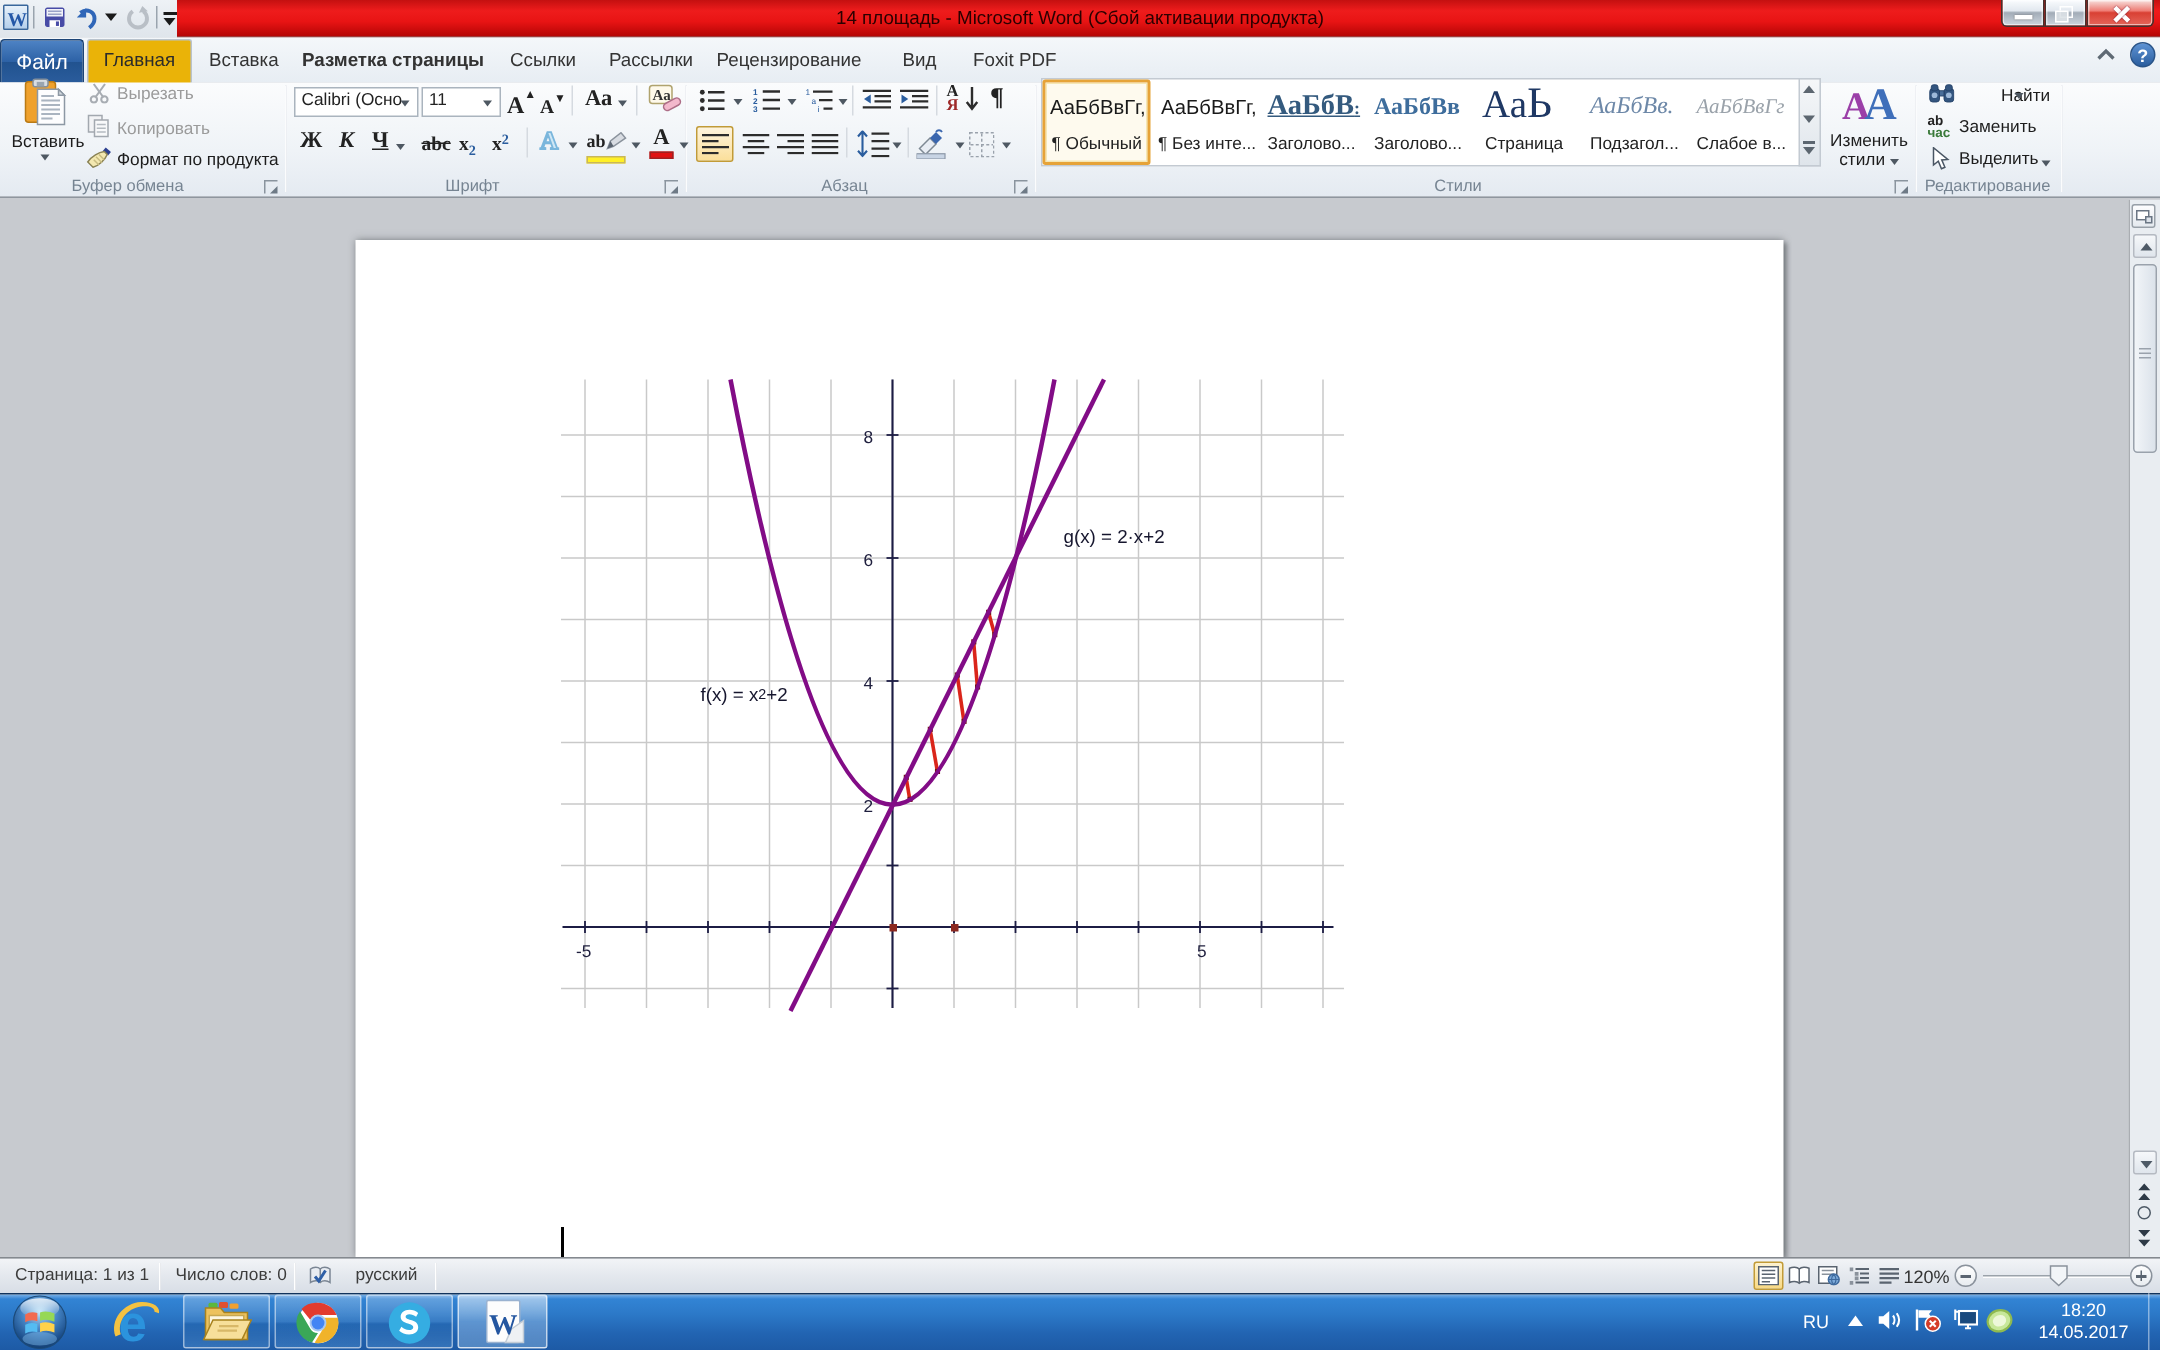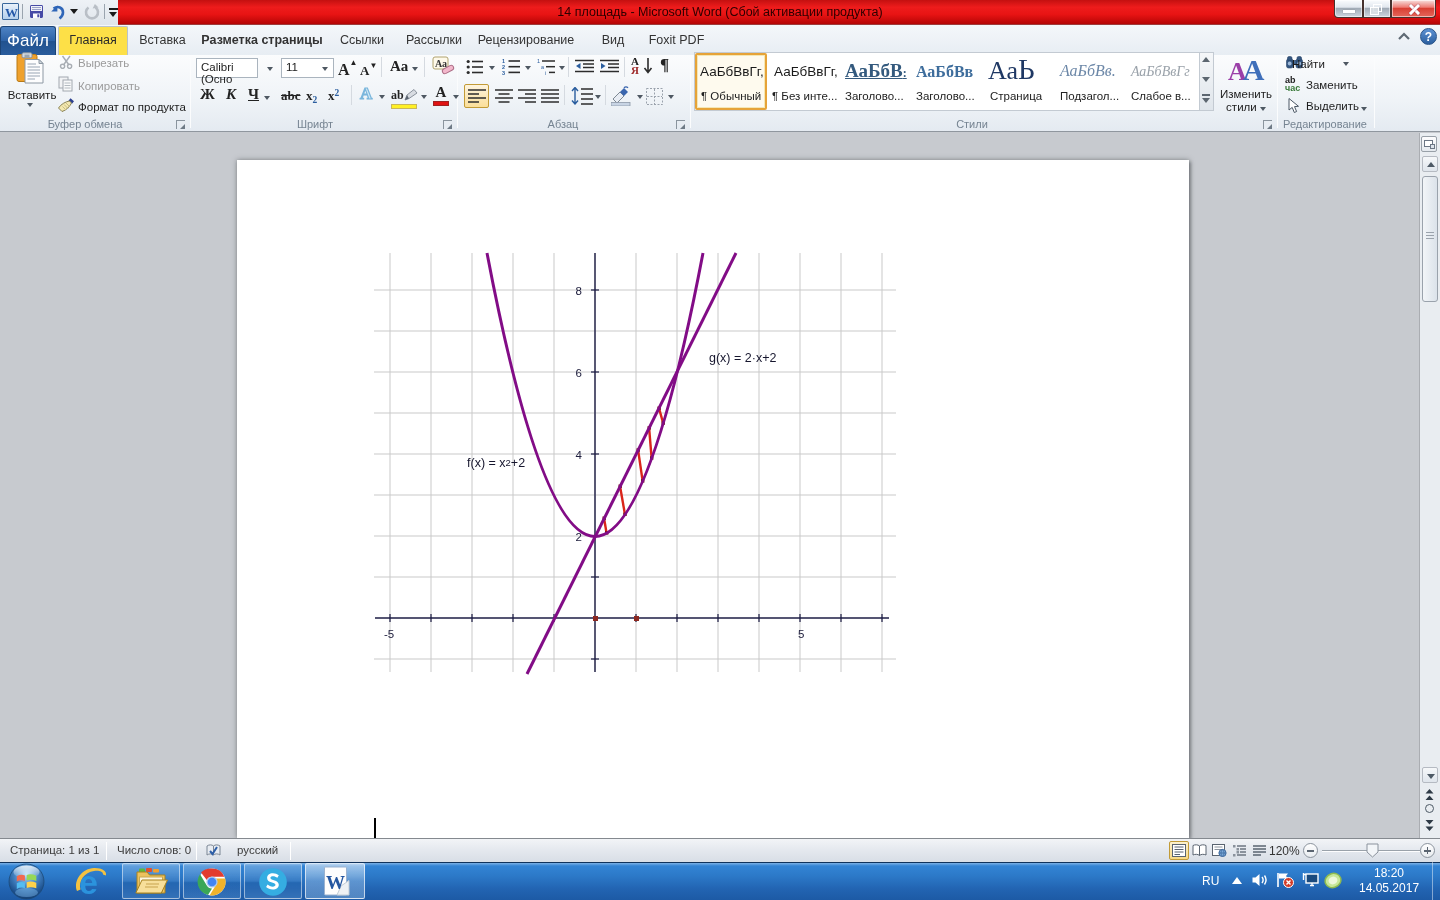--- a/index.html
+++ b/index.html
@@ -23,23 +23,23 @@
   #btnmax { left:1363px; width:28px; }
   #btnclose { left:1391px; width:45px; border-radius:0 0 4px 0;
     background:linear-gradient(rgba(255,245,242,.92),rgba(240,185,172,.62) 42%,rgba(200,95,72,.55) 50%,rgba(230,160,140,.6)); }
 
   
   #tabrow { left:0; top:25px; width:1440px; height:30px;
     background:linear-gradient(#f4f7fa,#e7edf3); }
   #filetab { left:0px; top:26px; width:56px; height:29px; border-radius:3px 3px 0 0;
     background:linear-gradient(#4e83c4,#2d62a6 50%,#21528f 51%,#2a5c9c);
     border:1px solid #1c4476; border-bottom:none;
-    color:#fff; font-size:17px; text-align:center; line-height:28px; }
+    color:#fff; font-size:14px; text-align:center; line-height:28px; }
   #hometab { left:58px; top:26px; width:70px; height:30px; border-radius:2px 2px 0 0;
-    background:#fde047; border:1px solid #b9c3cd; border-bottom:none;
+    background:#eab308; border:1px solid #b9c3cd; border-bottom:none;
     color:#2b2b2b; font-size:12.5px; text-align:center; line-height:27px; }
   .tab { top:26px; height:29px; color:#333; font-size:12.5px; text-align:center; line-height:28px; }
 
   
   #ribbon { left:0; top:55px; width:1440px; height:77px;
     background:linear-gradient(#fbfcfd,#eff3f7 60%,#e4eaf1);
     border-bottom:1px solid #8f969e; }
   .gsep { top:57px; height:71px; width:1px; background:#c9d0d8; border-right:1px solid #fbfcfd; }
   .glabel { top:118px; font-size:11px; color:#768492; text-align:center; }
   .launcher { width:9px; height:9px; border-left:1px solid #8a949e; border-top:1px solid #8a949e; position:absolute; }
@@ -189,21 +189,21 @@
     </g>
 </svg>
 <div class="abs ribtext gray" style="left:78px;top:80px;">Копировать</div>
 <svg class="abs" style="left:57px;top:97px;" width="20" height="17" viewBox="0 0 20 17">
   <path d="M12.5 2.5 L16 5.5" stroke="#2b3f8f" stroke-width="3"></path>
   <path d="M1.5 11 C4 7 9 4.5 12.5 4 L14.5 6 C13 9.5 9 13.5 5 14.5 Z" fill="#f3e8b0" stroke="#8a8356" stroke-width="1"></path>
   <path d="M7 7.5 L11 11.5 M5.5 9.5 L9 13 M9 6 L12.5 9.5" stroke="#c9bd82" stroke-width="1" fill="none"></path>
 </svg>
 <div class="abs ribtext" style="left:78px;top:101px;color:#1d1d1d;">Формат по продукта</div>
 
-<div class="abs combo" style="left:196px;top:58px;width:62px;padding:2px 4px;">Calibri (Осно</div>
+<div class="abs combo" style="left:196px;top:58px;width:83px;padding:2px 4px;">Calibri (Осно</div>
 <div class="abs caret" style="left:267px;top:67px;"></div>
 <div class="abs combo" style="left:281px;top:58px;width:53px;padding:2px 4px;">11</div>
 <div class="abs caret" style="left:322px;top:67px;"></div>
 <div class="abs" style="left:338px;top:58px;font-family:'Liberation Serif',serif;font-size:16px;font-weight:bold;color:#222;">А<span style="font-size:8px;vertical-align:10px;">▲</span></div>
 <div class="abs" style="left:360px;top:61px;font-family:'Liberation Serif',serif;font-size:13px;font-weight:bold;color:#222;">А<span style="font-size:8px;vertical-align:7px;">▼</span></div>
 <div class="abs" style="left:381px;top:57px;width:1px;height:20px;background:#d5dae0;"></div>
 <div class="abs" style="left:390px;top:58px;font-family:'Liberation Serif',serif;font-size:15px;font-weight:bold;color:#222;">Аа</div>
 <div class="abs caret" style="left:412px;top:67px;"></div>
 <div class="abs" style="left:424px;top:57px;width:1px;height:20px;background:#d5dae0;"></div>
 <svg class="abs" style="left:432px;top:56px;" width="24" height="22" viewBox="0 0 24 22">
@@ -390,21 +390,21 @@
   <g fill="#33557f" stroke="#26436a" stroke-width=".6">
     <rect x="0.5" y="3" width="6.5" height="9" rx="2"></rect>
     <rect x="10" y="3" width="6.5" height="9" rx="2"></rect>
     <rect x="1.5" y="0.5" width="4.5" height="4" rx="1.5"></rect>
     <rect x="11" y="0.5" width="4.5" height="4" rx="1.5"></rect>
     <rect x="7" y="4.5" width="3" height="3.5" fill="#4a6e99"></rect>
   </g>
   <circle cx="3.7" cy="7.5" r="1.9" fill="#9db8d8"></circle>
     <circle cx="13.2" cy="7.5" r="1.9" fill="#9db8d8"></circle>
 </svg>
-<div class="abs ribtext" style="left:1292px;top:58px;color:#1d1d1d;">Найти</div>
+<div class="abs ribtext" style="left:1334px;top:58px;color:#1d1d1d;">Найти</div>
 <div class="abs caret" style="left:1343px;top:62px;"></div>
 <div class="abs" style="left:1285px;top:76px;width:18px;height:18px;font-size:9px;font-weight:bold;line-height:8px;color:#222;">ab<br><span style="color:#3a7a3a;">ч</span><span style="color:#3a7a3a;">ас</span></div>
 <div class="abs ribtext" style="left:1306px;top:79px;color:#1d1d1d;">Заменить</div>
 <svg class="abs" style="left:1287px;top:98px;" width="13" height="16" viewBox="0 0 13 16">
   <path d="M2 0.5 L2 12 L5.2 9.4 L7.3 14.5 L9.6 13.5 L7.5 8.6 L11.5 8.3 Z" fill="#fff" stroke="#4a5664" stroke-width="1"></path>
 </svg>
 <div class="abs ribtext" style="left:1306px;top:100px;color:#1d1d1d;">Выделить</div>
 <div class="abs caret" style="left:1361px;top:107px;"></div>
 
 <div id="grp-edit"></div>

